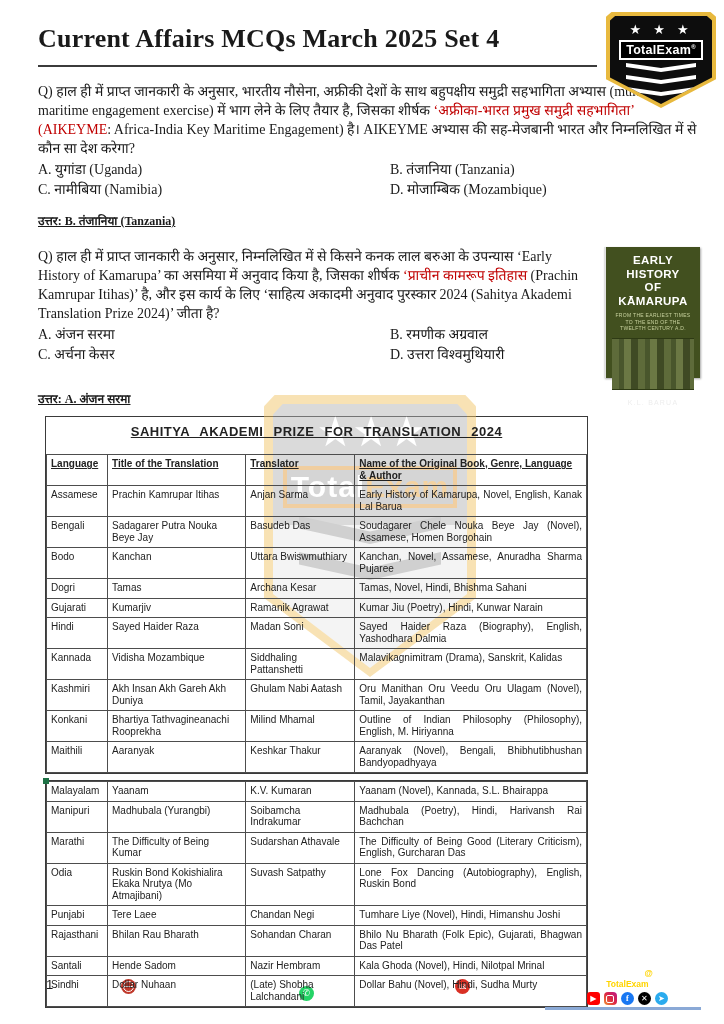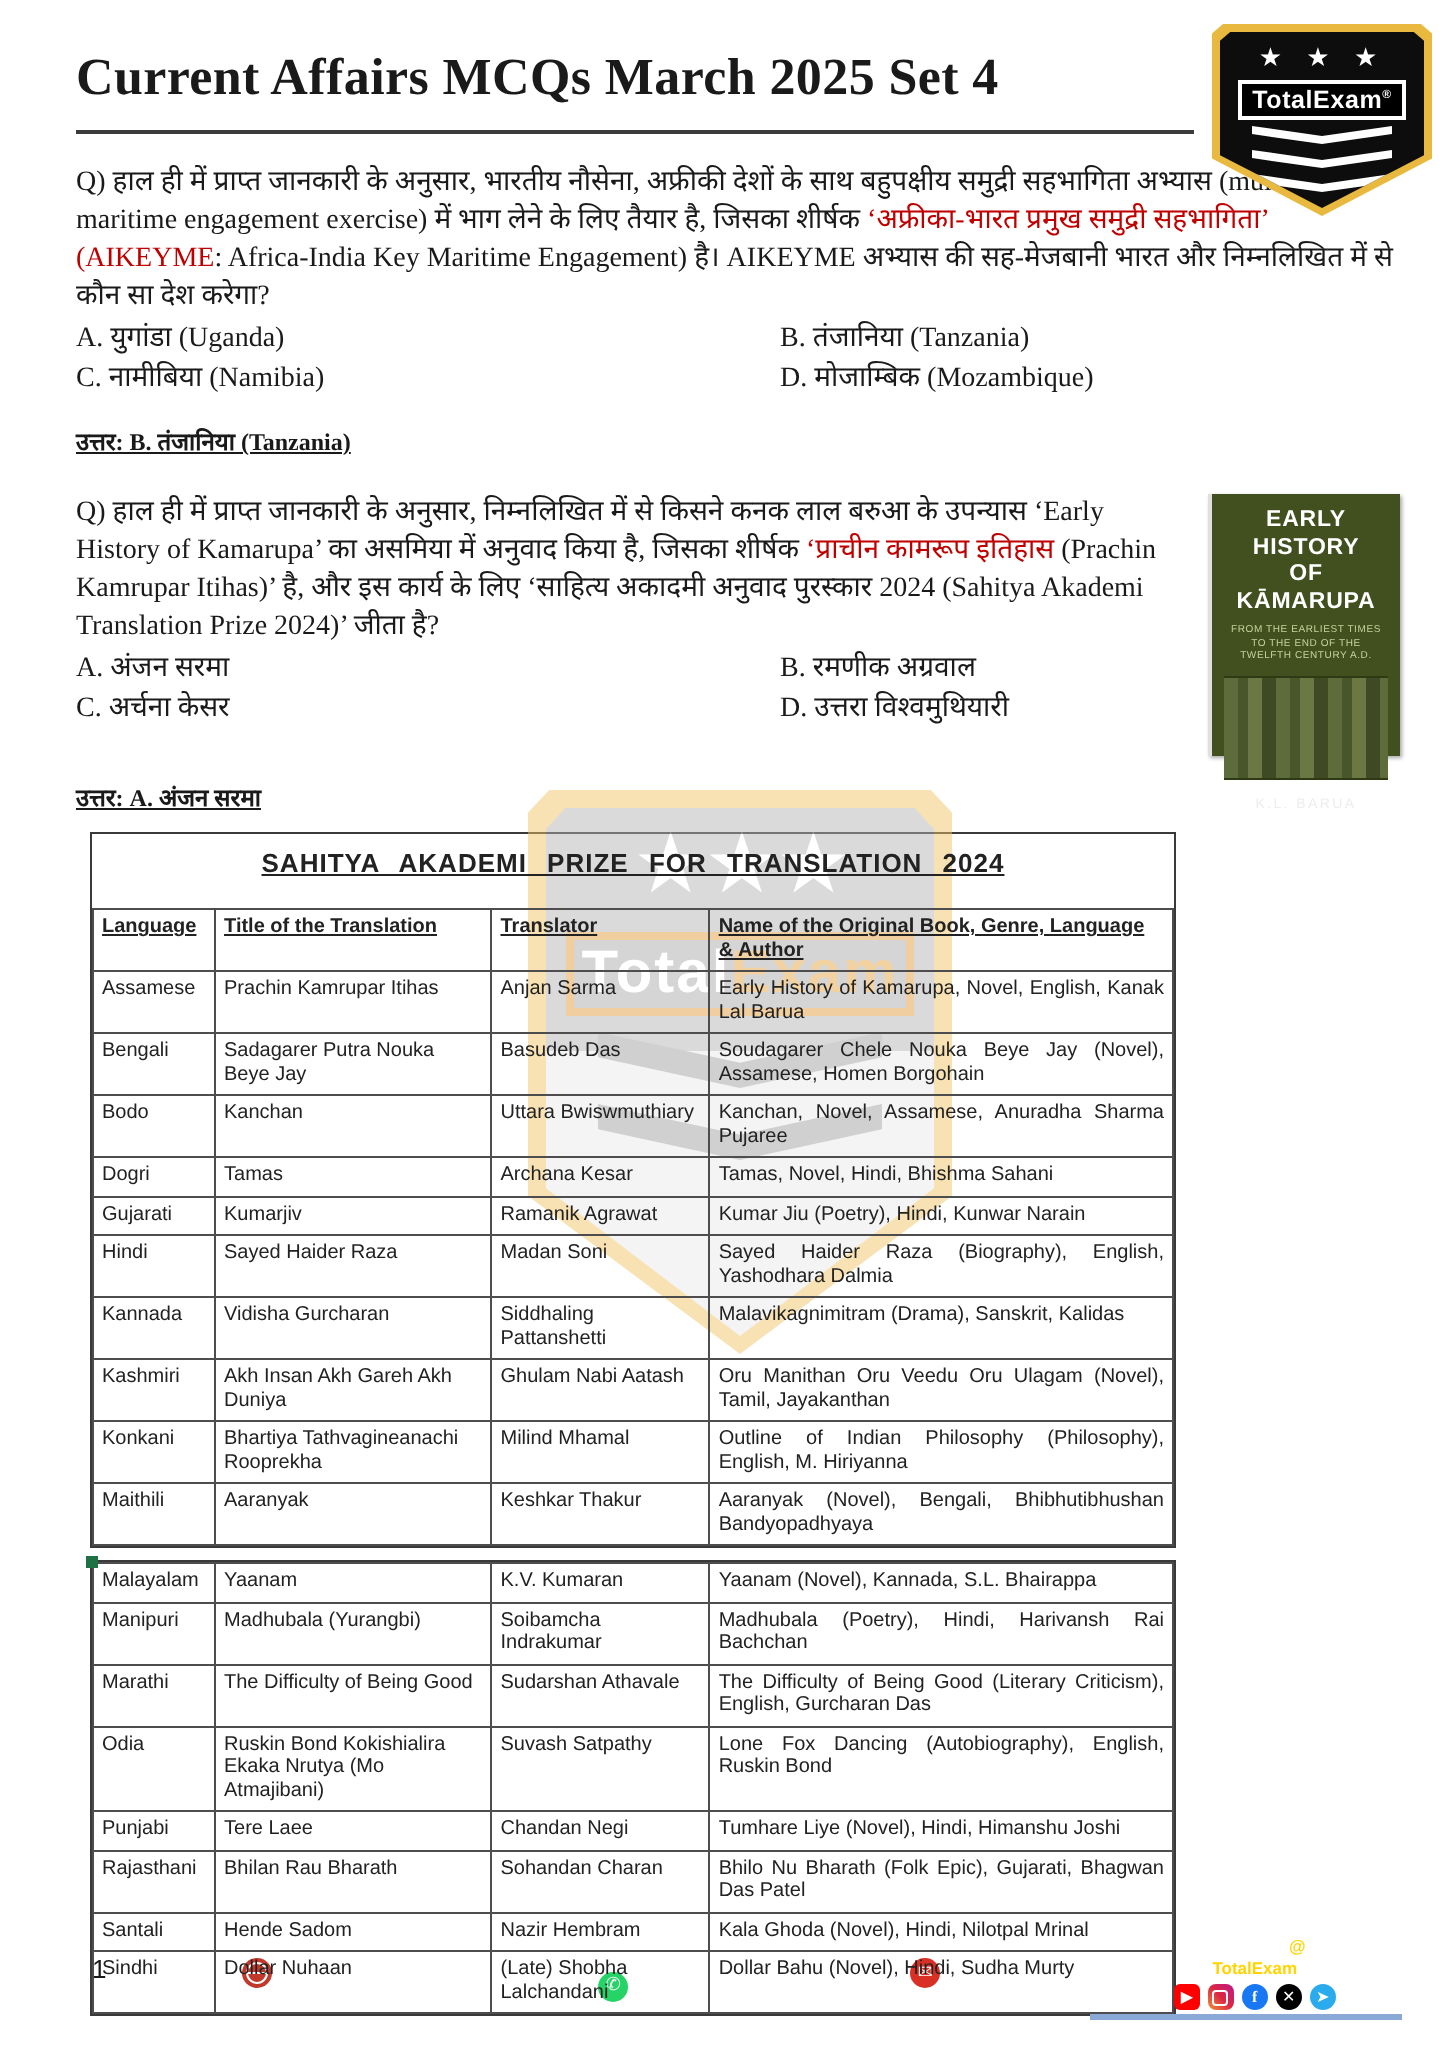--- a/index.html
+++ b/index.html
@@ -205,21 +205,21 @@
               <td>Kumar Jiu (Poetry), Hindi, Kunwar Narain</td>
             </tr>
             <tr>
               <td>Hindi</td>
               <td>Sayed Haider Raza</td>
               <td>Madan Soni</td>
               <td>Sayed Haider Raza (Biography), English, Yashodhara Dalmia</td>
             </tr>
             <tr>
               <td>Kannada</td>
-              <td>Vidisha Gurcharan</td>
+              <td>Vidisha Mozambique</td>
               <td>Siddhaling Pattanshetti</td>
               <td>Malavikagnimitram (Drama), Sanskrit, Kalidas</td>
             </tr>
             <tr>
               <td>Kashmiri</td>
               <td>Akh Insan Akh Gareh Akh Duniya</td>
               <td>Ghulam Nabi Aatash</td>
               <td>Oru Manithan Oru Veedu Oru Ulagam (Novel), Tamil,  Jayakanthan</td>
             </tr>
             <tr>
@@ -256,21 +256,21 @@
               <td>Yaanam  (Novel), Kannada,  S.L. Bhairappa</td>
             </tr>
             <tr>
               <td>Manipuri</td>
               <td>Madhubala (Yurangbi)</td>
               <td>Soibamcha Indrakumar</td>
               <td>Madhubala (Poetry), Hindi, Harivansh Rai Bachchan</td>
             </tr>
             <tr>
               <td>Marathi</td>
-              <td>The Difficulty of Being Good</td>
+              <td>The Difficulty of Being Kumar</td>
               <td>Sudarshan Athavale</td>
               <td>The Difficulty of Being Good (Literary Criticism), English,  Gurcharan Das</td>
             </tr>
             <tr>
               <td>Odia</td>
               <td>Ruskin Bond Kokishialira Ekaka Nrutya  (Mo Atmajibani)</td>
               <td>Suvash Satpathy</td>
               <td>Lone Fox Dancing (Autobiography), English, Ruskin Bond</td>
             </tr>
             <tr>

